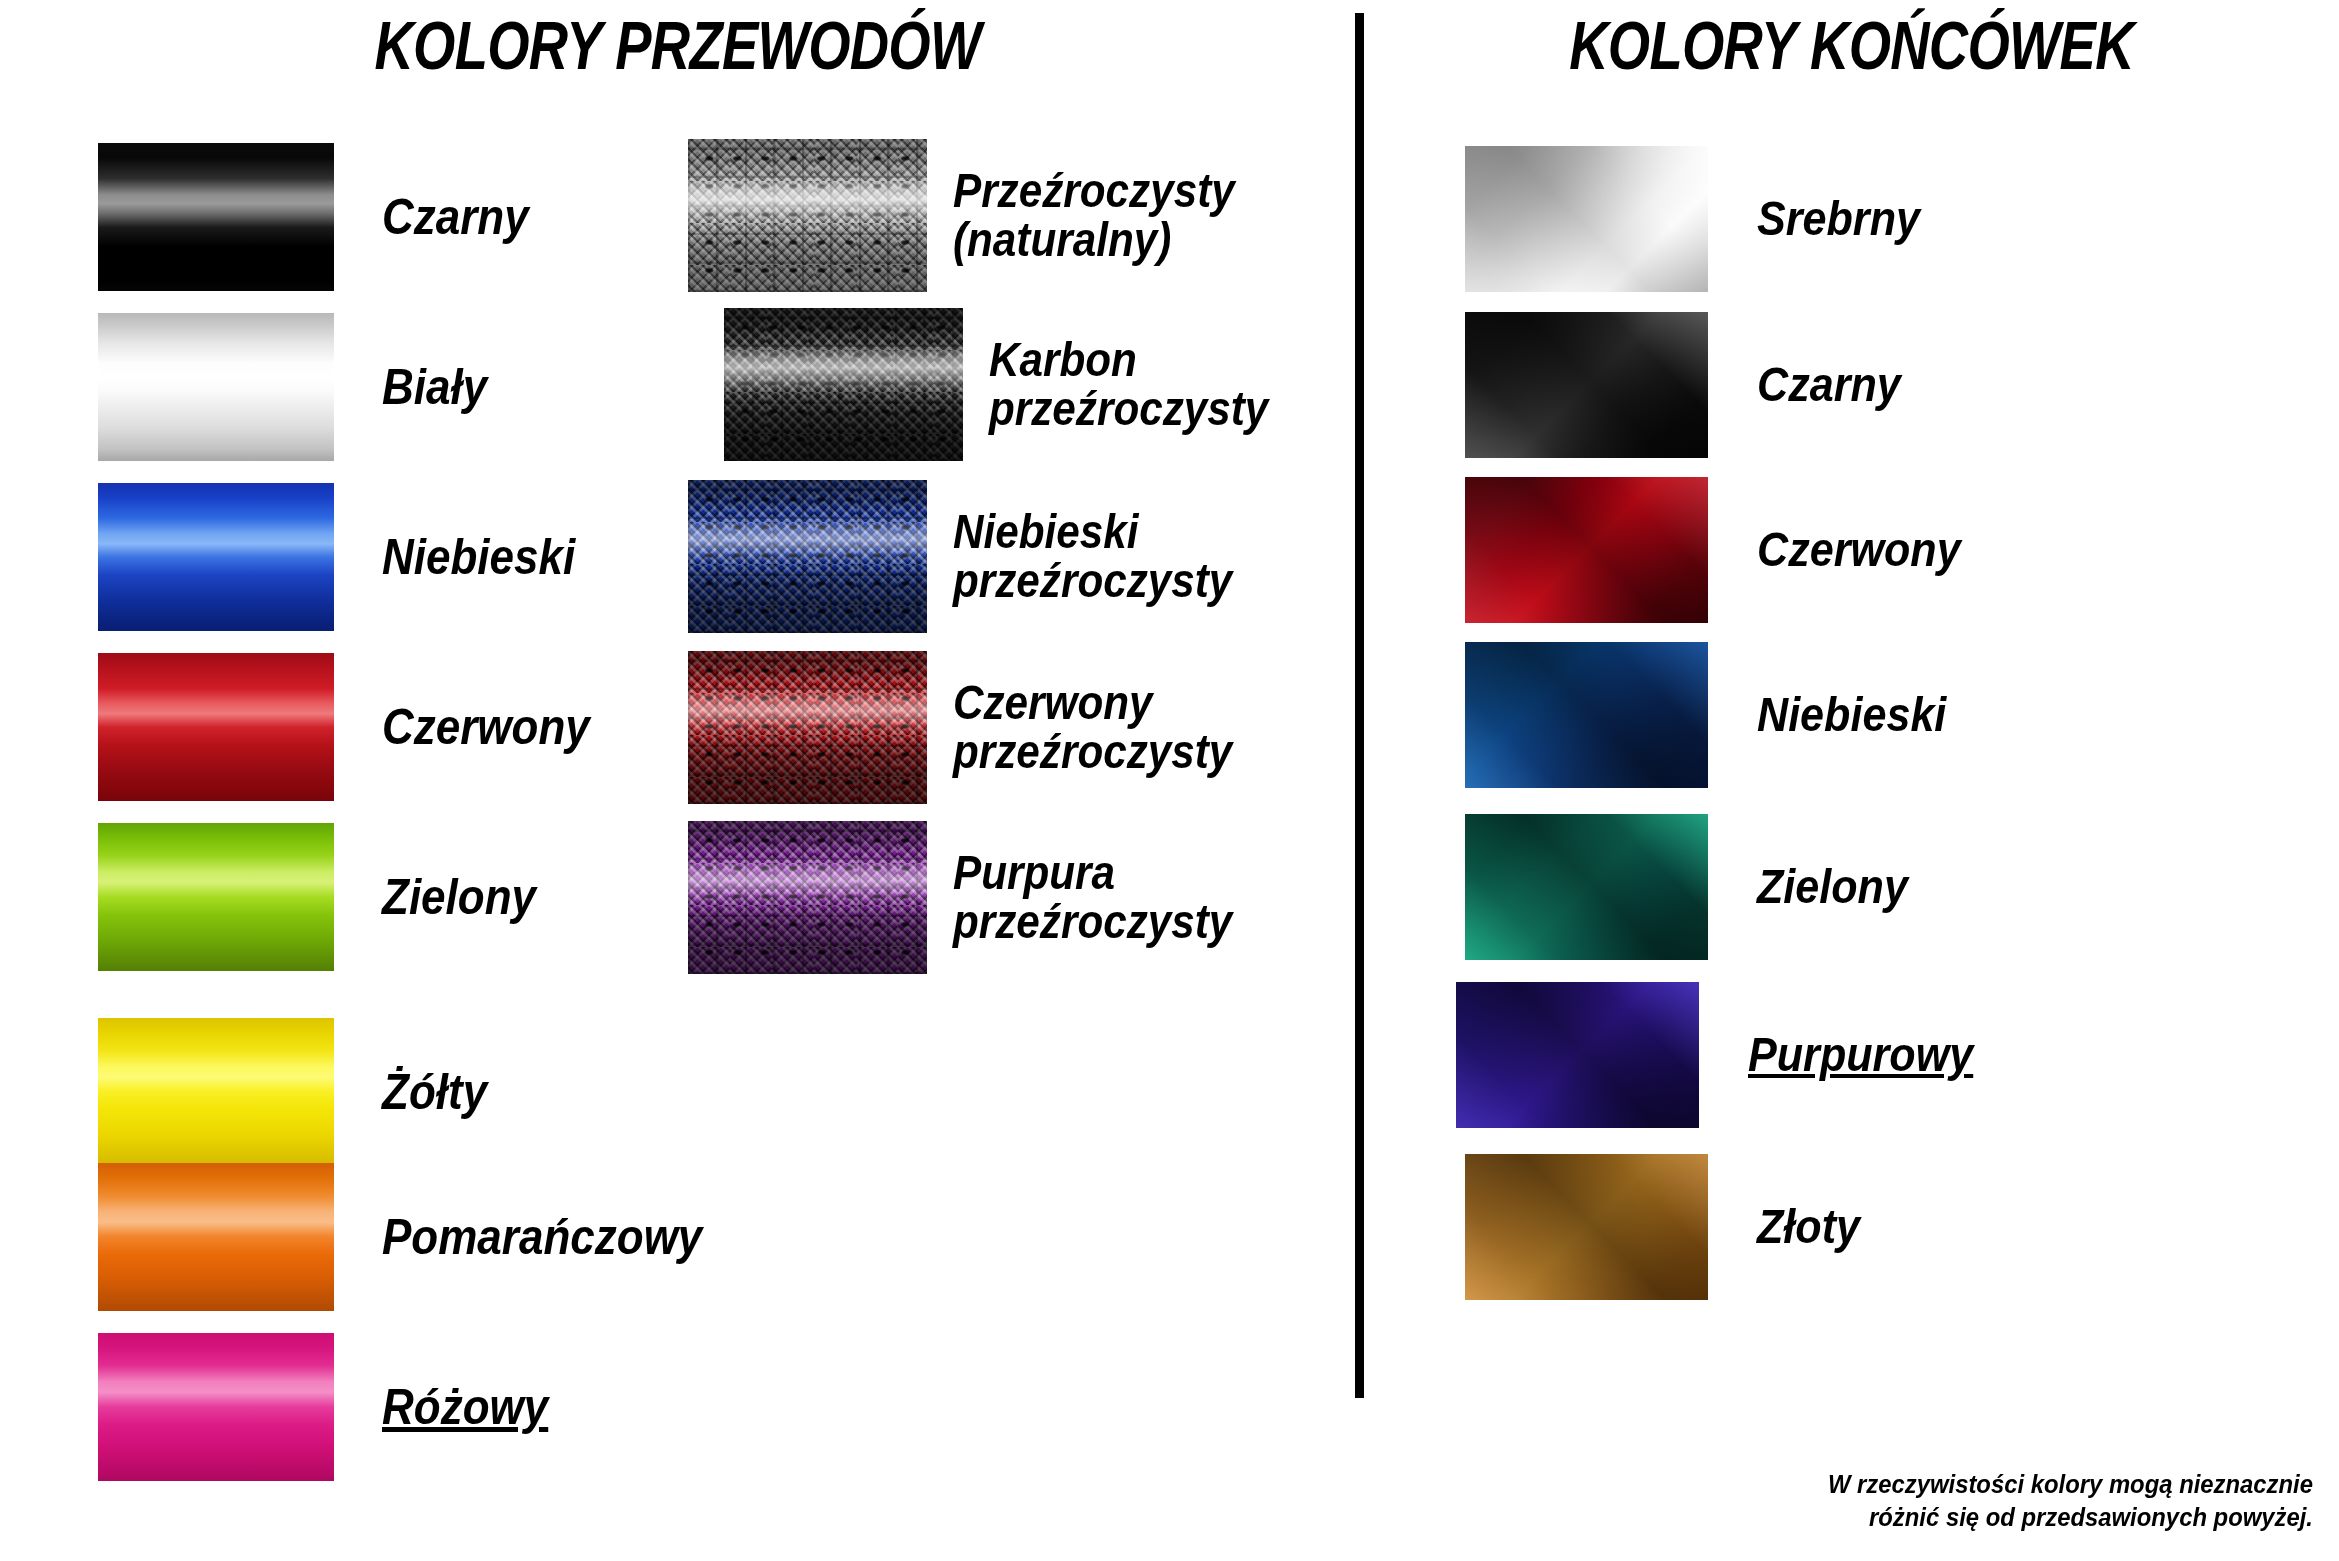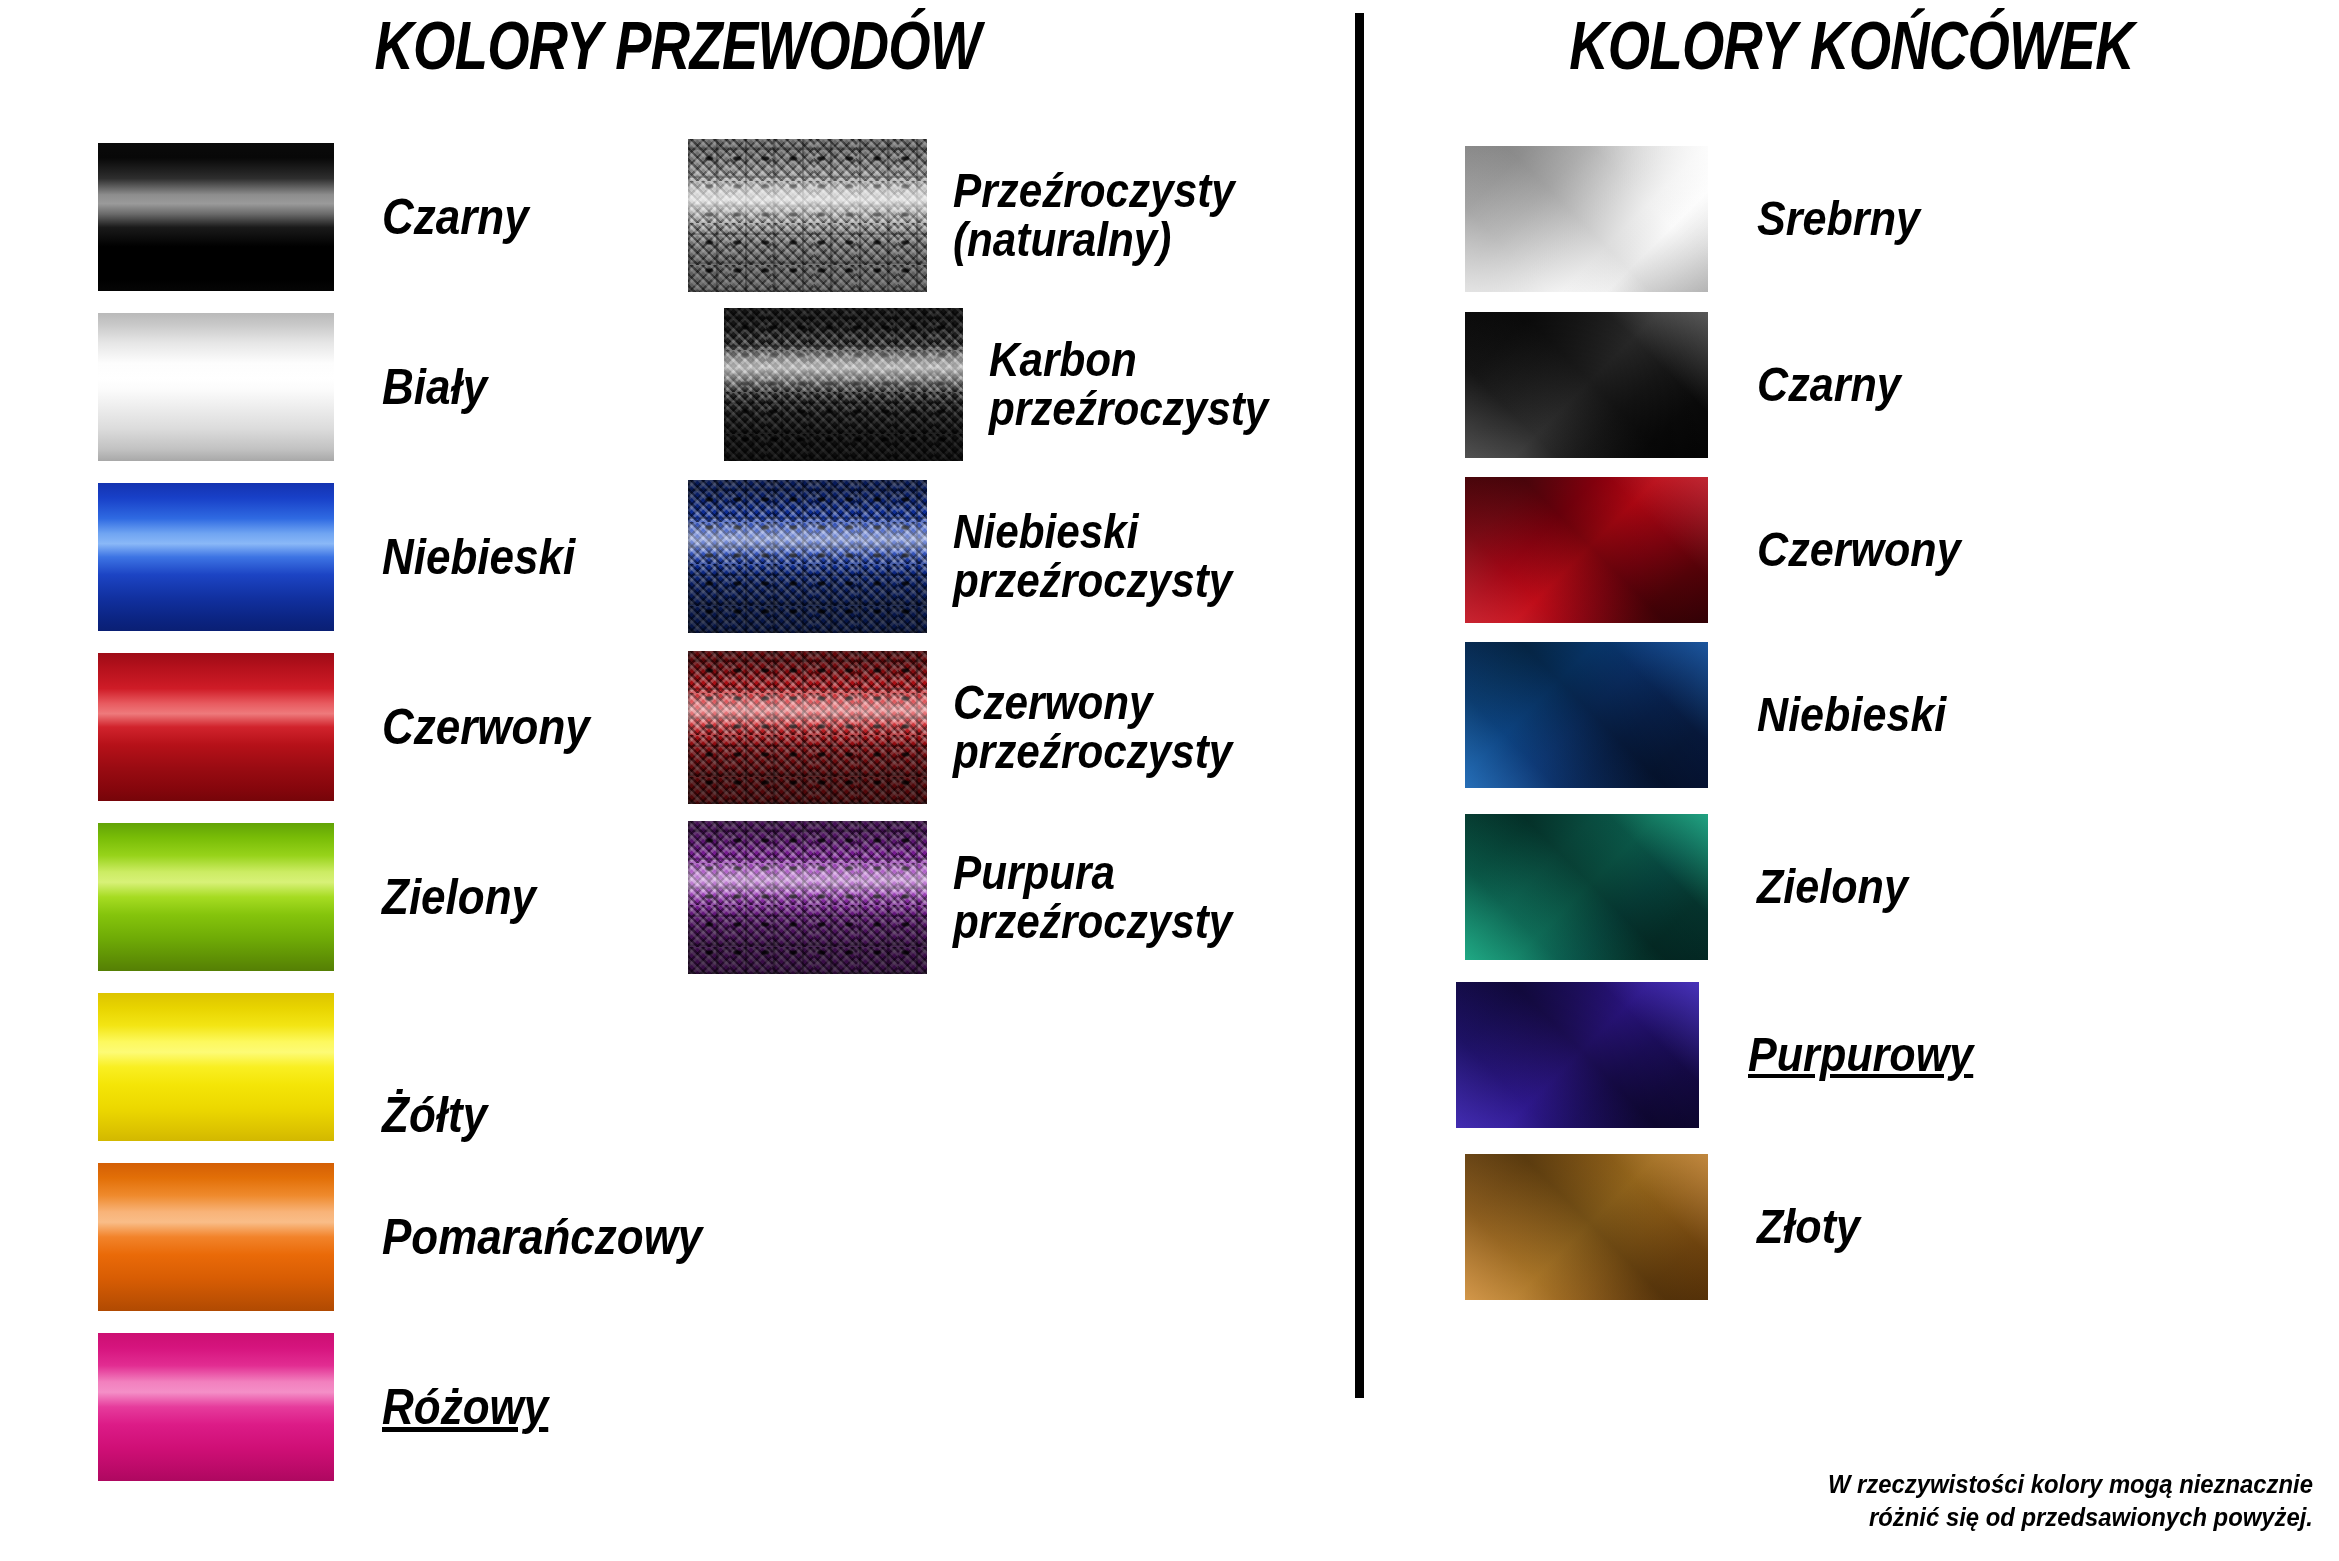--- a/index.html
+++ b/index.html
@@ -262,21 +262,21 @@
     <div class="row" style="left:98px;top:653px;">
       <div class="swatch g-red"></div>
       <div class="label">Czerwony</div>
     </div>
 
     <div class="row" style="left:98px;top:823px;">
       <div class="swatch g-green"></div>
       <div class="label">Zielony</div>
     </div>
 
-    <div class="row" style="left:98px;top:993px;align-items:flex-end;">
+    <div class="row" style="left:98px;top:1018px;">
       <div class="swatch g-yellow"></div>
       <div class="label">Żółty</div>
     </div>
 
     <div class="row" style="left:98px;top:1163px;text-align:center;">
       <div class="swatch g-orange"></div>
       <div class="label">Pomarańczowy</div>
     </div>
 
     <div class="row" style="left:98px;top:1333px;text-decoration:underline;">

